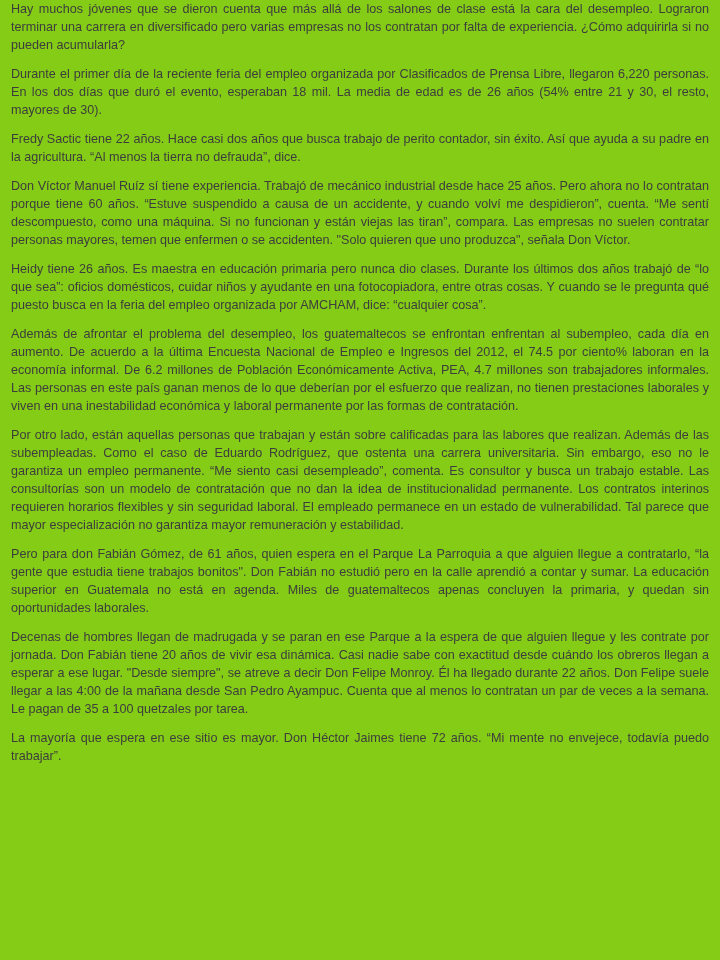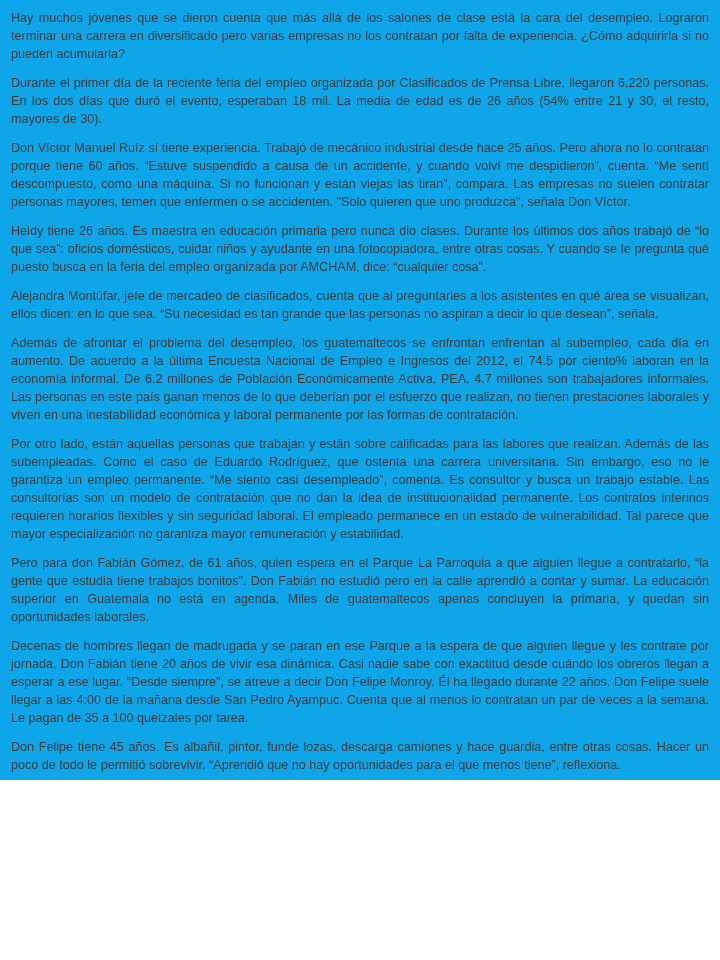--- a/index.html
+++ b/index.html
@@ -2,24 +2,24 @@
 <html><head>
 <meta charset="utf-8">
 <style>
   html, body {
     margin: 0;
     padding: 0;
     background: #ffffff;
   }
   .page {
     width: 720px;
-    height: 780px;
+    height: 960px;
     box-sizing: border-box;
-    background: #0ea5e9;
-    padding: 9px 11px 0 11px;
+    background: #84cc16;
+    padding: 0 11px 0 11px;
     overflow: hidden;
   }
   .article {
     font-family: "Liberation Sans", "DejaVu Sans", sans-serif;
     font-size: 12.6px;
     line-height: 18px;
     color: #3d3d3d;
     text-align: justify;
   }
   .article p {
@@ -27,24 +27,23 @@
     text-justify: inter-word;
   }
 </style>
 </head>
 <body>
 
 <div class="page">
   <div class="article">
     <p>Hay muchos jóvenes que se dieron cuenta que más allá de los salones de clase está la cara del desempleo. Lograron terminar una carrera en diversificado pero varias empresas no los contratan por falta de experiencia. ¿Cómo adquirirla si no pueden acumularla?</p>
     <p>Durante el primer día de la reciente feria del empleo organizada por Clasificados de Prensa Libre, llegaron 6,220 personas. En los dos días que duró el evento,  esperaban 18 mil. La media de edad es de 26 años (54% entre  21 y 30, el resto, mayores de 30).</p>
+    <p>Fredy Sactic tiene 22 años. Hace casi dos años que busca trabajo de perito contador, sin éxito. Así que ayuda a su padre en la agricultura. “Al menos la tierra no defrauda”, dice.</p>
     <p>Don Víctor Manuel Ruíz sí tiene experiencia. Trabajó de mecánico industrial desde hace 25 años. Pero ahora no lo contratan porque tiene 60 años. “Estuve suspendido a causa de un accidente, y cuando volví me despidieron”, cuenta. “Me sentí descompuesto, como una máquina. Si no funcionan y están viejas las tiran”, compara. Las empresas no suelen contratar personas mayores, temen  que enfermen  o se accidenten. "Solo quieren que uno produzca", señala Don Víctor.</p>
     <p>Heidy tiene 26 años. Es maestra en educación primaria pero nunca dio clases. Durante los últimos dos años trabajó de “lo que sea”: oficios domésticos, cuidar niños y ayudante en una fotocopiadora, entre otras cosas. Y cuando se le pregunta qué puesto busca en la feria del empleo organizada por AMCHAM,  dice: “cualquier cosa”.</p>
-    <p>Alejandra Montúfar, jefe de mercadeo de clasificados, cuenta que al preguntarles a los asistentes en qué área se visualizan, ellos dicen: en lo que sea. “Su necesidad es tan grande que  las personas no aspiran a decir lo que desean”, señala.</p>
     <p>Además de afrontar el problema del desempleo, los guatemaltecos se enfrontan enfrentan al subempleo, cada día en aumento. De acuerdo a la última Encuesta Nacional de Empleo e Ingresos del 2012, el 74.5 por ciento% laboran en la economía informal. De 6.2 millones de Población Económicamente Activa, PEA, 4.7 millones son trabajadores informales. Las personas en este país ganan menos de lo que deberían por el esfuerzo que realizan, no tienen prestaciones laborales y viven en una inestabilidad económica y laboral permanente por las formas de contratación.</p>
     <p>Por otro lado, están aquellas personas que trabajan y están sobre calificadas para las labores que realizan. Además de las subempleadas. Como el caso de Eduardo Rodríguez, que ostenta una carrera universitaria. Sin embargo, eso no le garantiza un empleo permanente. “Me siento casi desempleado”, comenta. Es consultor y busca un trabajo estable. Las consultorías son un modelo de contratación que no dan la idea de institucionalidad permanente. Los contratos interinos requieren horarios flexibles y sin seguridad laboral. El empleado permanece en un estado de vulnerabilidad. Tal parece que mayor especialización no garantiza mayor remuneración y estabilidad.</p>
     <p>Pero para don Fabián Gómez, de 61 años, quien espera en el Parque La Parroquia a que alguien llegue a contratarlo, “la gente que estudia tiene trabajos bonitos". Don Fabián no estudió pero en la calle aprendió a contar y sumar. La educación superior en Guatemala no está en agenda. Miles de guatemaltecos apenas concluyen la primaria, y quedan sin oportunidades laborales.</p>
     <p>Decenas de hombres llegan de madrugada y se paran en ese Parque a la espera de que alguien llegue y les contrate por jornada. Don Fabián tiene 20 años de vivir esa dinámica. Casi nadie sabe con exactitud desde cuándo los obreros llegan a esperar a ese lugar. "Desde siempre", se atreve a decir Don Felipe Monroy. Él ha llegado durante 22 años. Don Felipe suele llegar a las 4:00 de la mañana desde San Pedro Ayampuc. Cuenta que al menos lo contratan un par de veces a la semana. Le pagan de 35 a 100 quetzales por tarea.</p>
-    <p>Don Felipe tiene 45 años. Es albañil, pintor, funde lozas, descarga camiones y hace guardia, entre otras cosas. Hacer un poco de todo le permitió sobrevivir. “Aprendió que no hay oportunidades para el que menos tiene”,  reflexiona.</p>
     <p>La mayoría que espera en ese sitio es mayor. Don Héctor Jaimes tiene 72 años. “Mi mente  no envejece, todavía puedo trabajar”.</p>
 
   </div>
 </div>
 
 </body></html>

